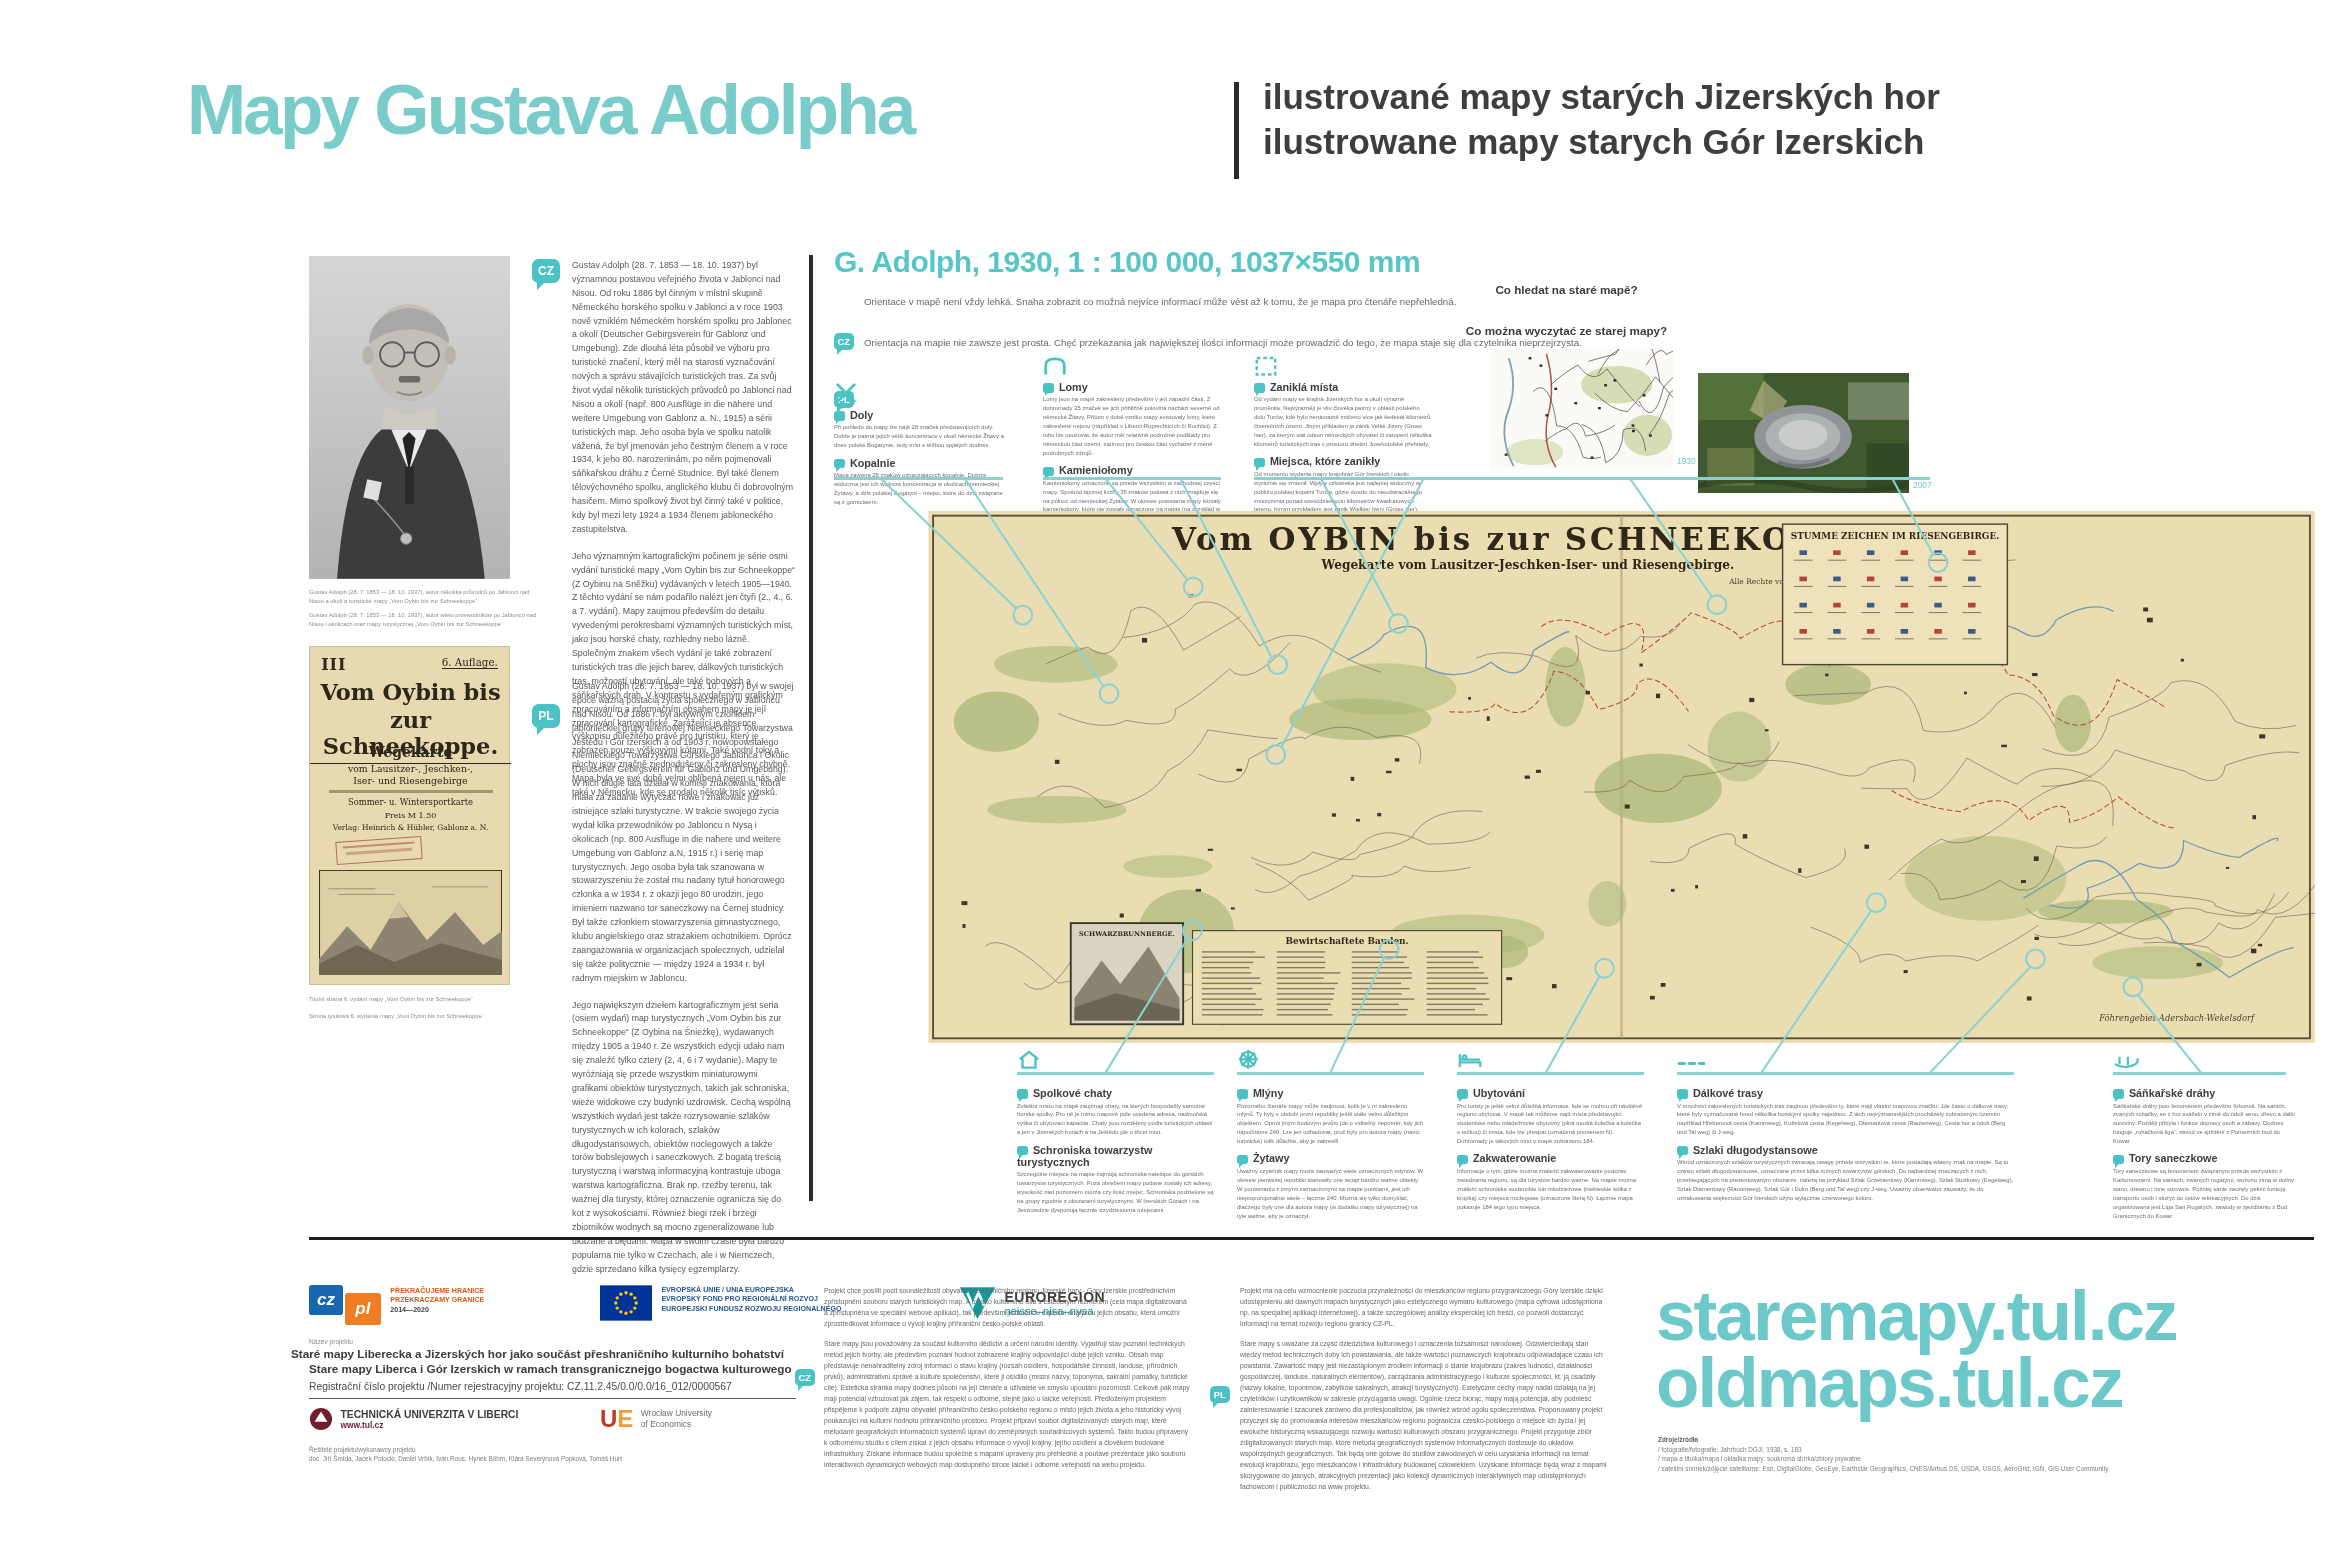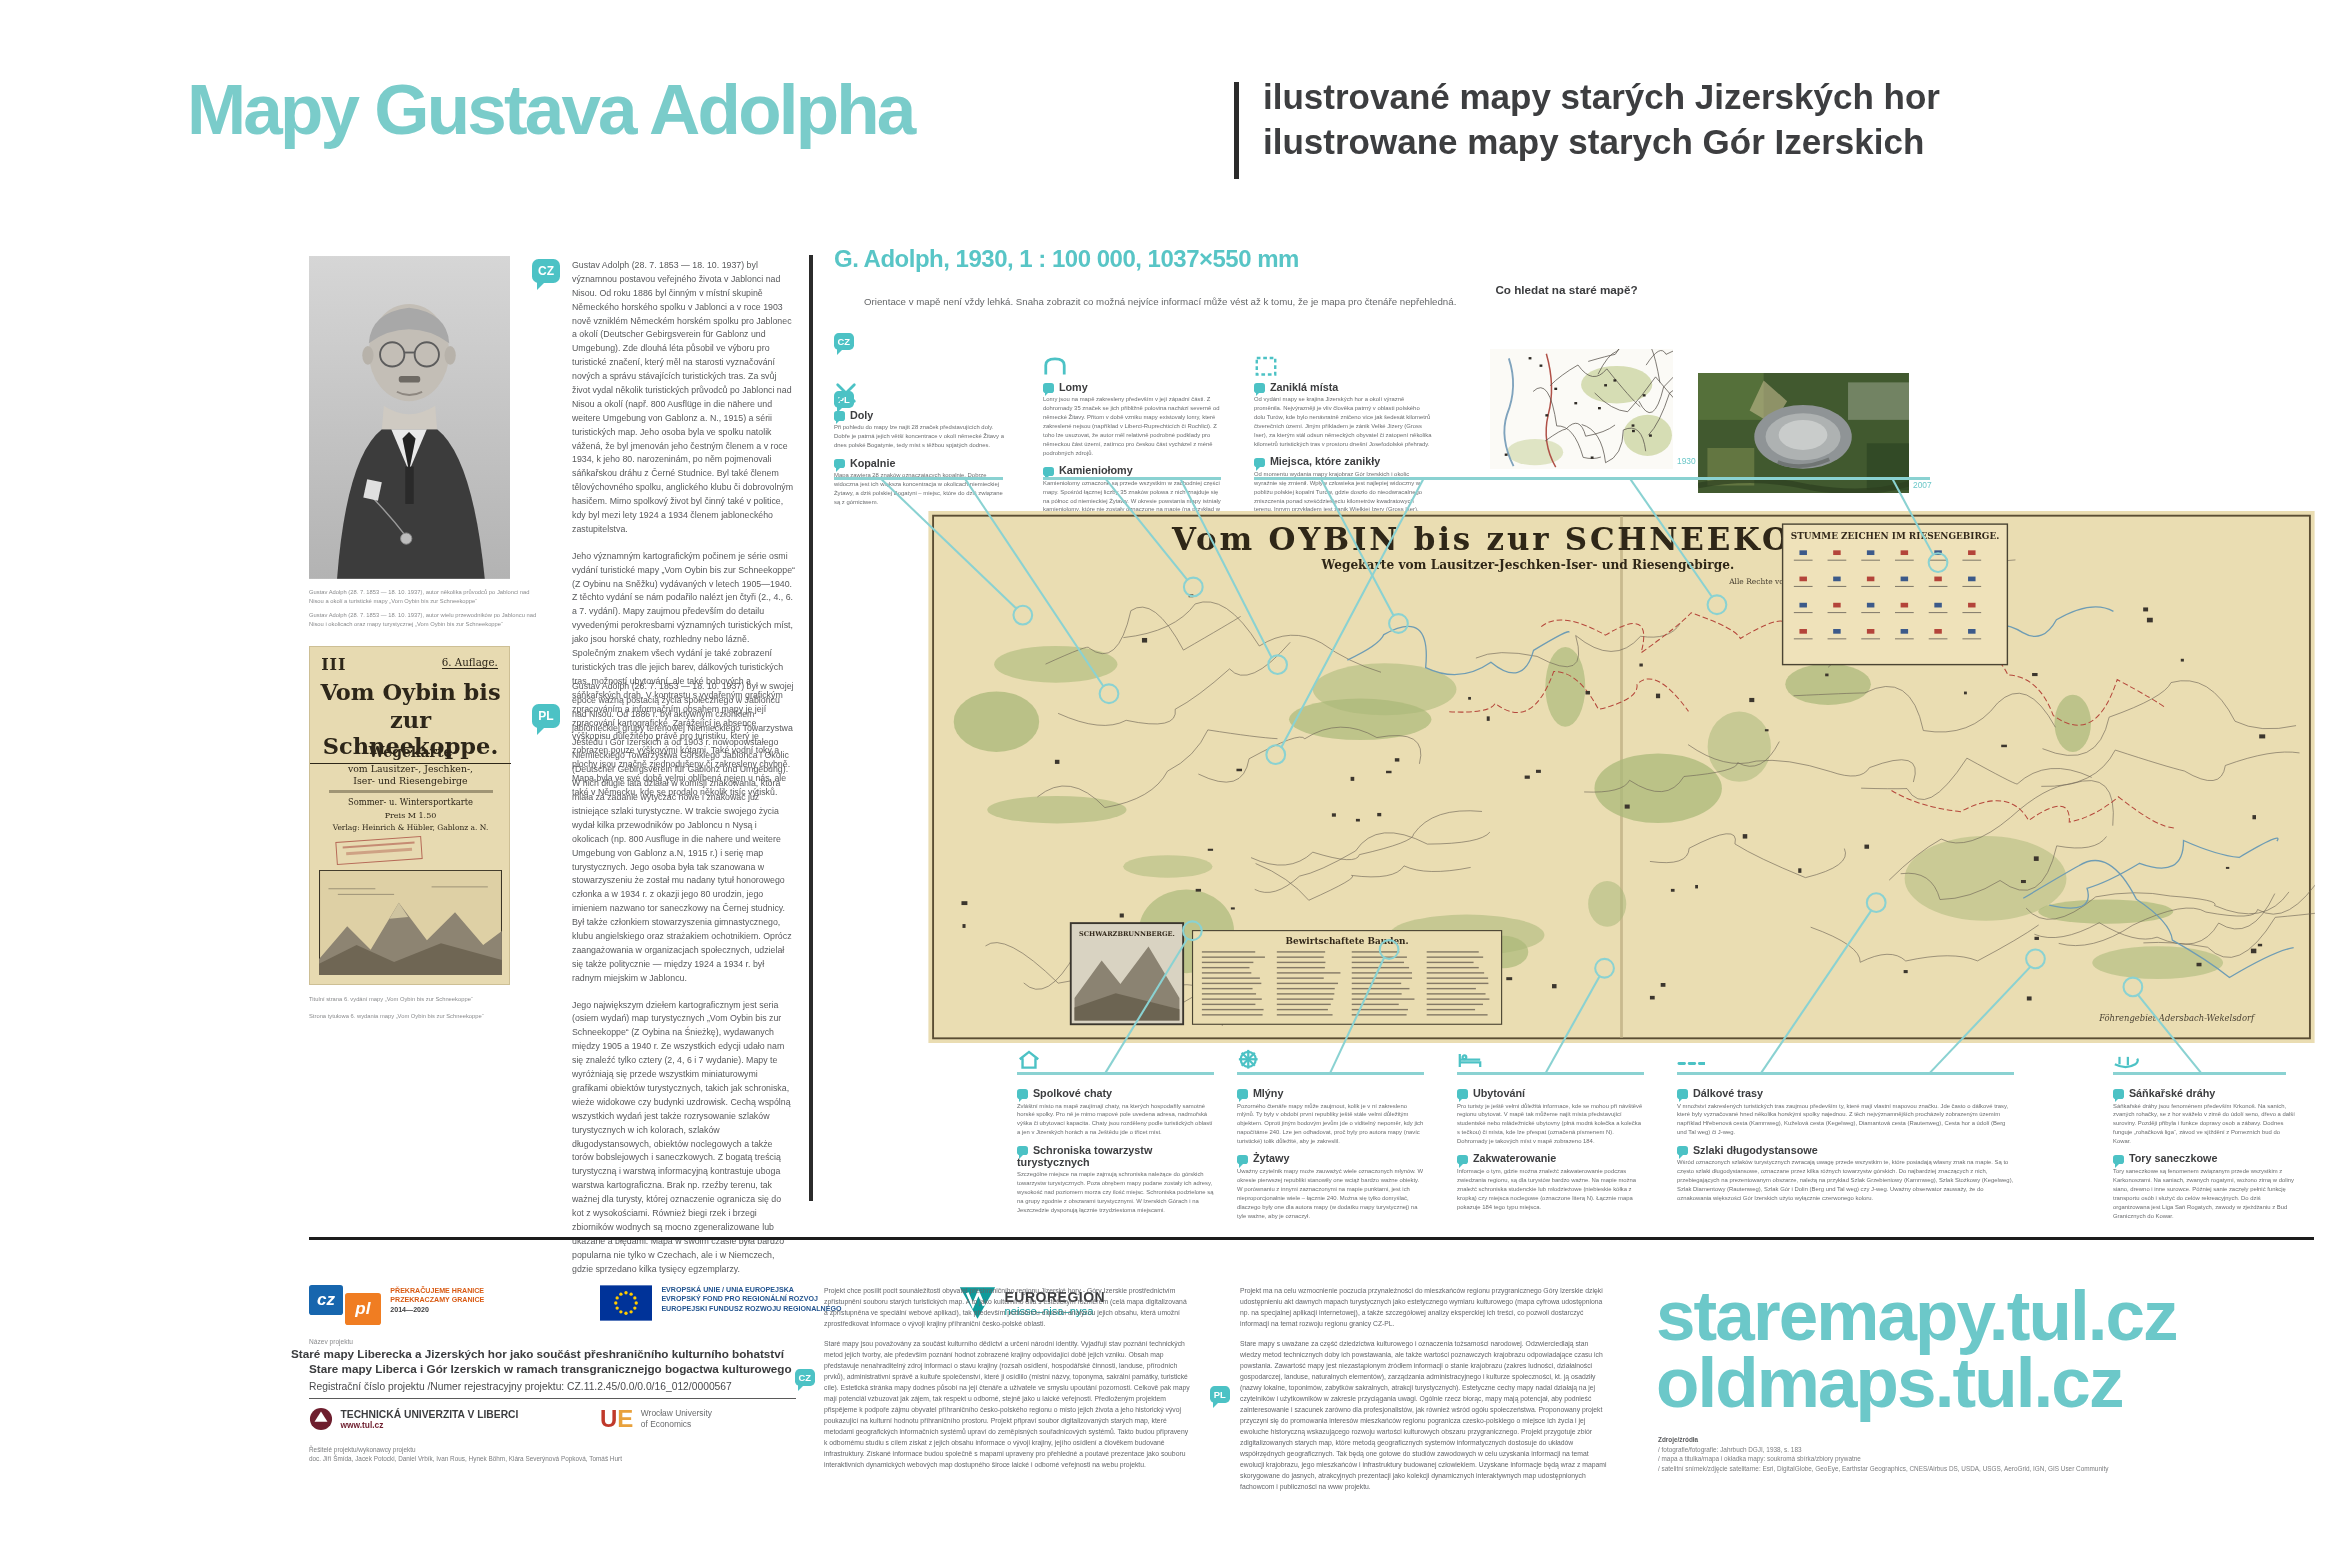--- a/index.html
+++ b/index.html
@@ -20,21 +20,21 @@
   .bubble.sm::after{border-width:4.7px;bottom:-4.7px;left:2.8px;}
   .bubble.lg{width:28px;height:24px;font-size:12px;}
   .mini-bubble{display:inline-block;width:11.2px;height:9.4px;background:#4cc2c5;border-radius:2.8px;
           position:relative;margin-right:4.7px;vertical-align:middle;}
   .mini-bubble::after{content:"";position:absolute;bottom:-3.7px;left:1.9px;border:3.7px solid transparent;
           border-top-color:#4cc2c5;border-left-color:#4cc2c5;}
   
   .bio{font-size:8.8px;line-height:1.58;color:#58595b;text-align:left;}
   .bio p{margin:0 0 13px 0;}
   .caption{font-size:5.8px;line-height:1.5;color:#8a8b8d;}
-  .heading-teal{font-size:24px;font-weight:700;color:#58c5c6;letter-spacing:-0.5px;white-space:nowrap;}
+  .heading-teal{font-size:30px;font-weight:700;color:#58c5c6;letter-spacing:-0.5px;white-space:nowrap;}
   .qa-q{font-size:11.7px;font-weight:700;color:#3b3c3e;text-align:center;}
   .qa-a{font-size:9.7px;color:#66686a;}
   
   .legend-col{position:absolute;}
   .legend-col h4{margin:3.7px 0 2.8px 0;font-size:10.8px;font-weight:700;color:#3c3d3f;}
   .legend-col .txt{font-size:5.9px;line-height:1.5;color:#6b6d6f;margin:0 0 6.6px 0;}
   .picto{color:#4cc2c5;margin-bottom:1.9px;height:28px;display:flex;align-items:flex-end;}
   .rule-teal{position:absolute;height:2.8px;background:#8ad2d2;}
   
   .footer-desc{font-size:6.8px;line-height:1.62;color:#64666a;}
@@ -135,20 +135,24 @@
 
   <div class="abs vbar" style="left:809px;top:255px;width:3.7px;height:946px;"></div>
 
   <div class="abs heading-teal" style="left:834px;top:245px;">G. Adolph, 1930, 1 : 100 000, 1037×550 mm</div>
   <div class="abs bubble sm" style="left:834px;top:285px;">CZ</div>
   <div class="abs" style="left:864px;top:283px;width:1405px;">
     <div class="qa-q">Co hledat na staré mapě?</div>
     <div class="qa-a">Orientace v mapě není vždy lehká. Snaha zobrazit co možná nejvíce informací může vést až k tomu, že je mapa pro čtenáře nepřehledná.</div>
   </div>
   <div class="abs bubble sm" style="left:834px;top:326px;">PL</div>
+  <div class="abs" style="left:864px;top:324px;width:1405px;">
+    <div class="qa-q">Co można wyczytać ze starej mapy?</div>
+    <div class="qa-a">Orientacja na mapie nie zawsze jest prosta. Chęć przekazania jak największej ilości informacji może prowadzić do tego, że mapa staje się dla czytelnika nieprzejrzysta.</div>
+  </div>
 
   <div class="legend-col" style="left:834px;top:377px;width:173px;">
     <div class="picto">
       <svg width="24" height="24" viewBox="0 0 26 26">
           <g stroke="#4cc2c5" stroke-width="3" stroke-linecap="round">
             <line x1="4" y1="4" x2="22" y2="22"></line>
             <line x1="22" y1="4" x2="4" y2="22"></line>
           </g>
         </svg>
     </div>

